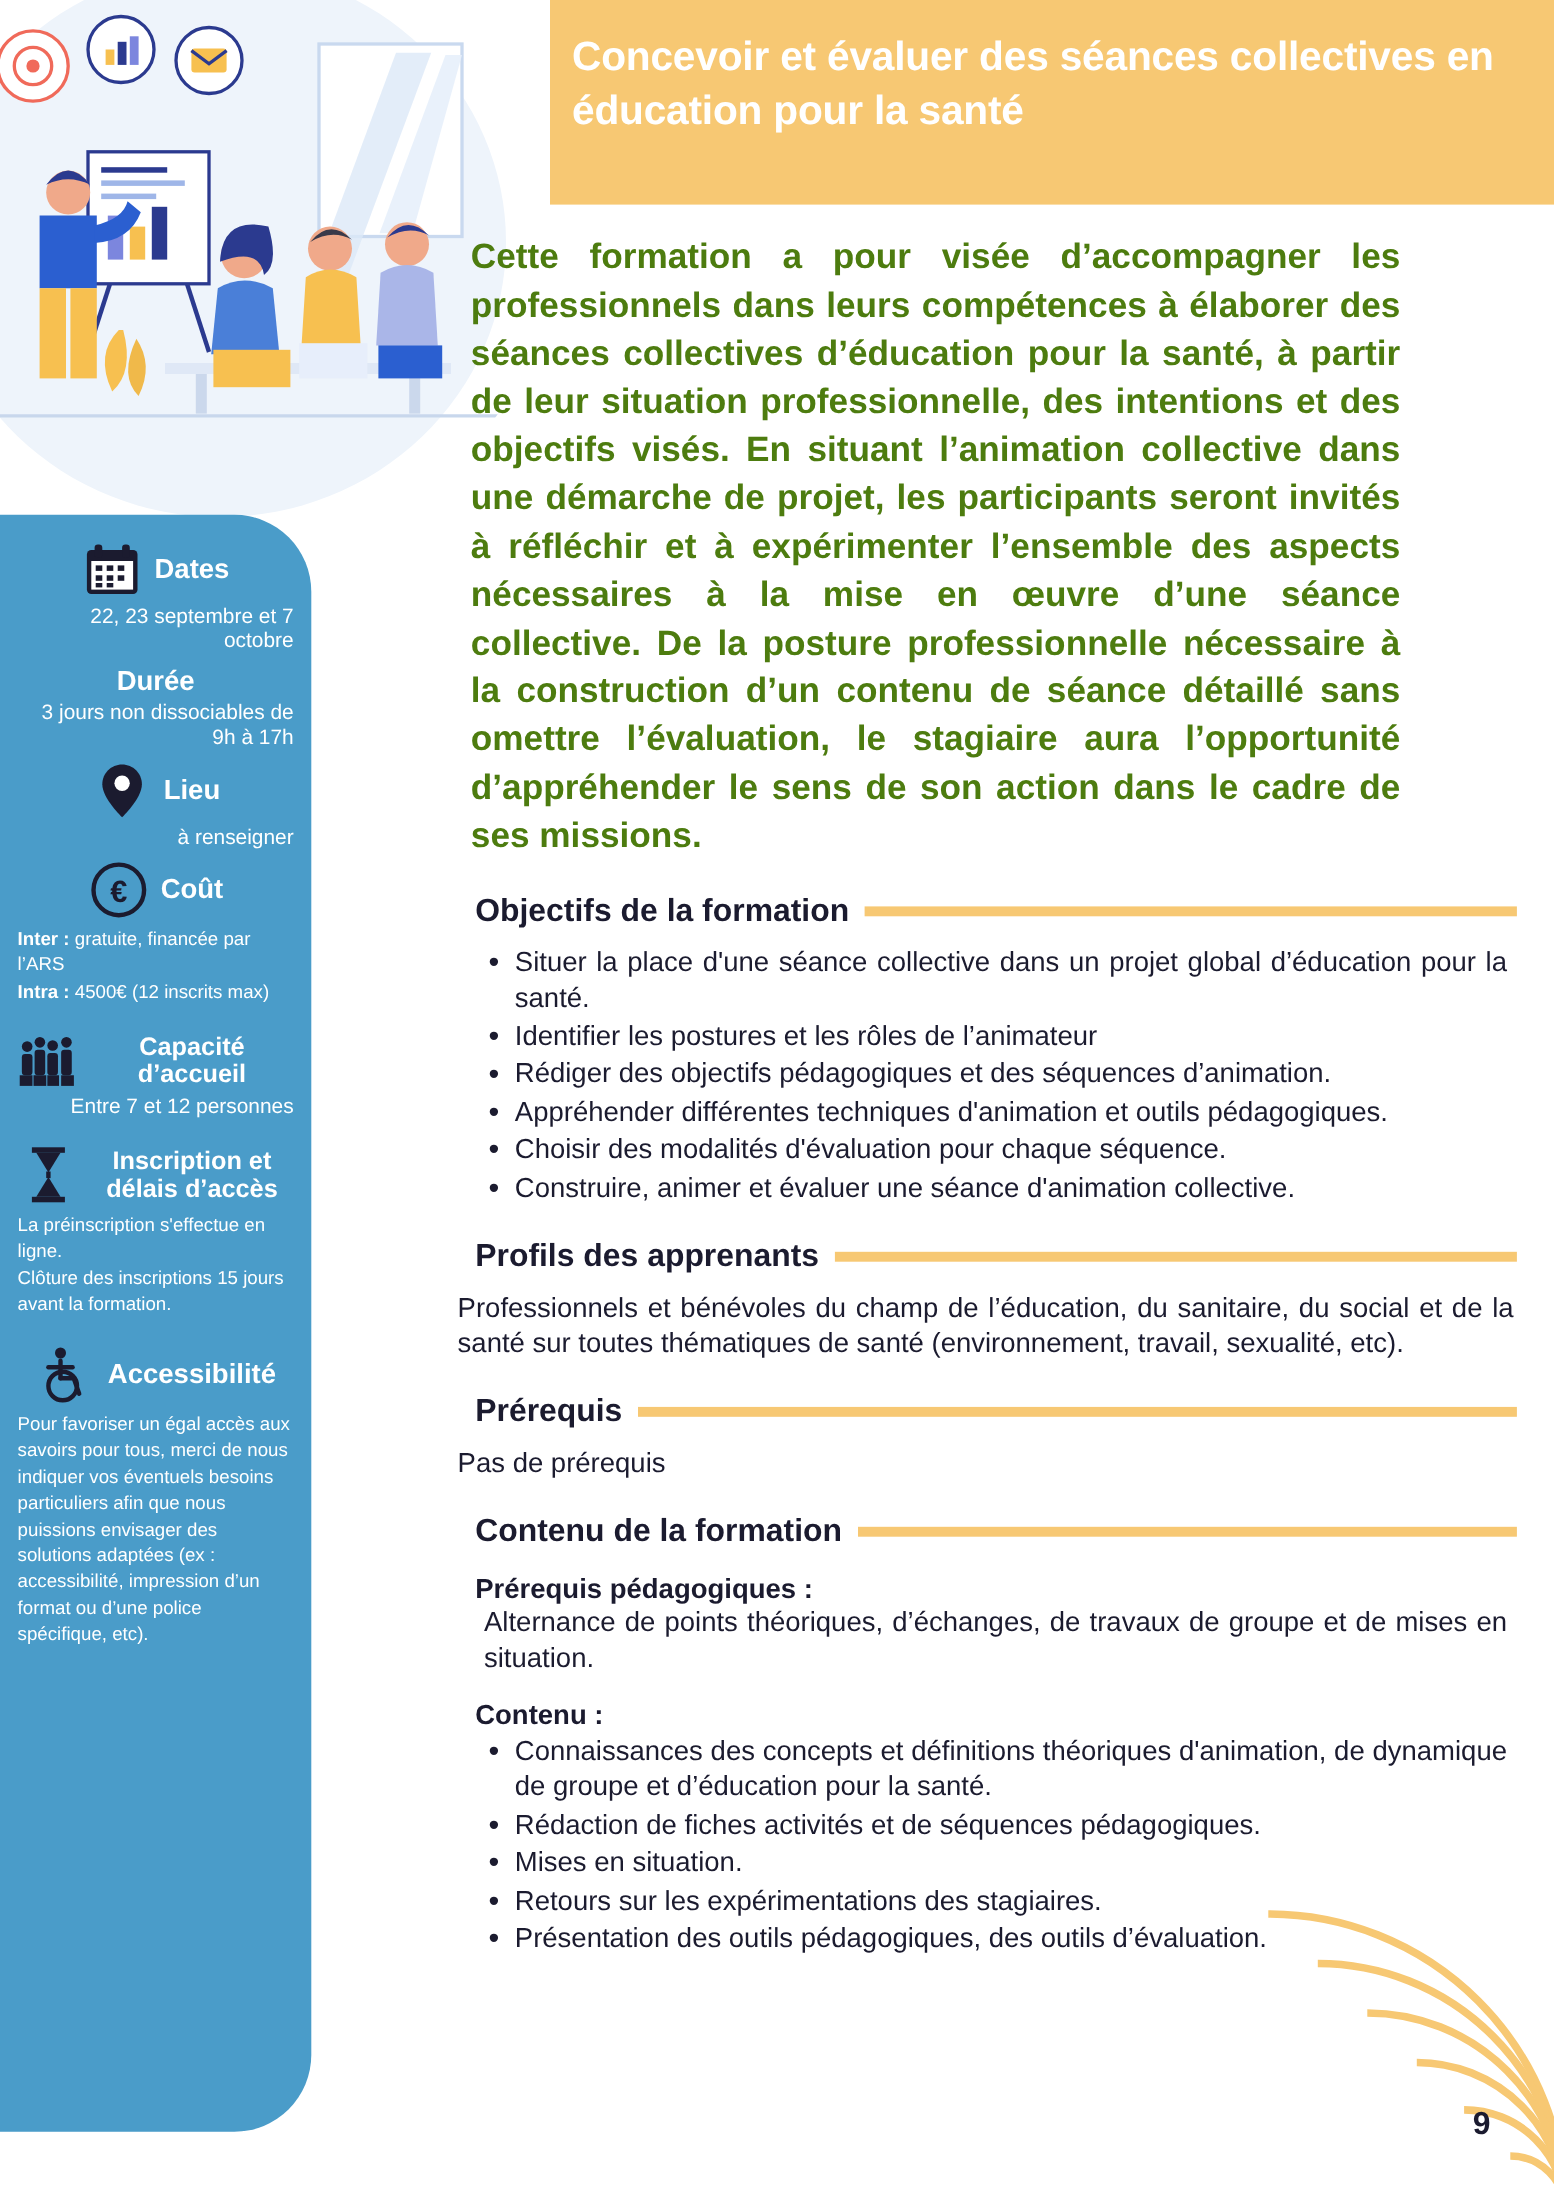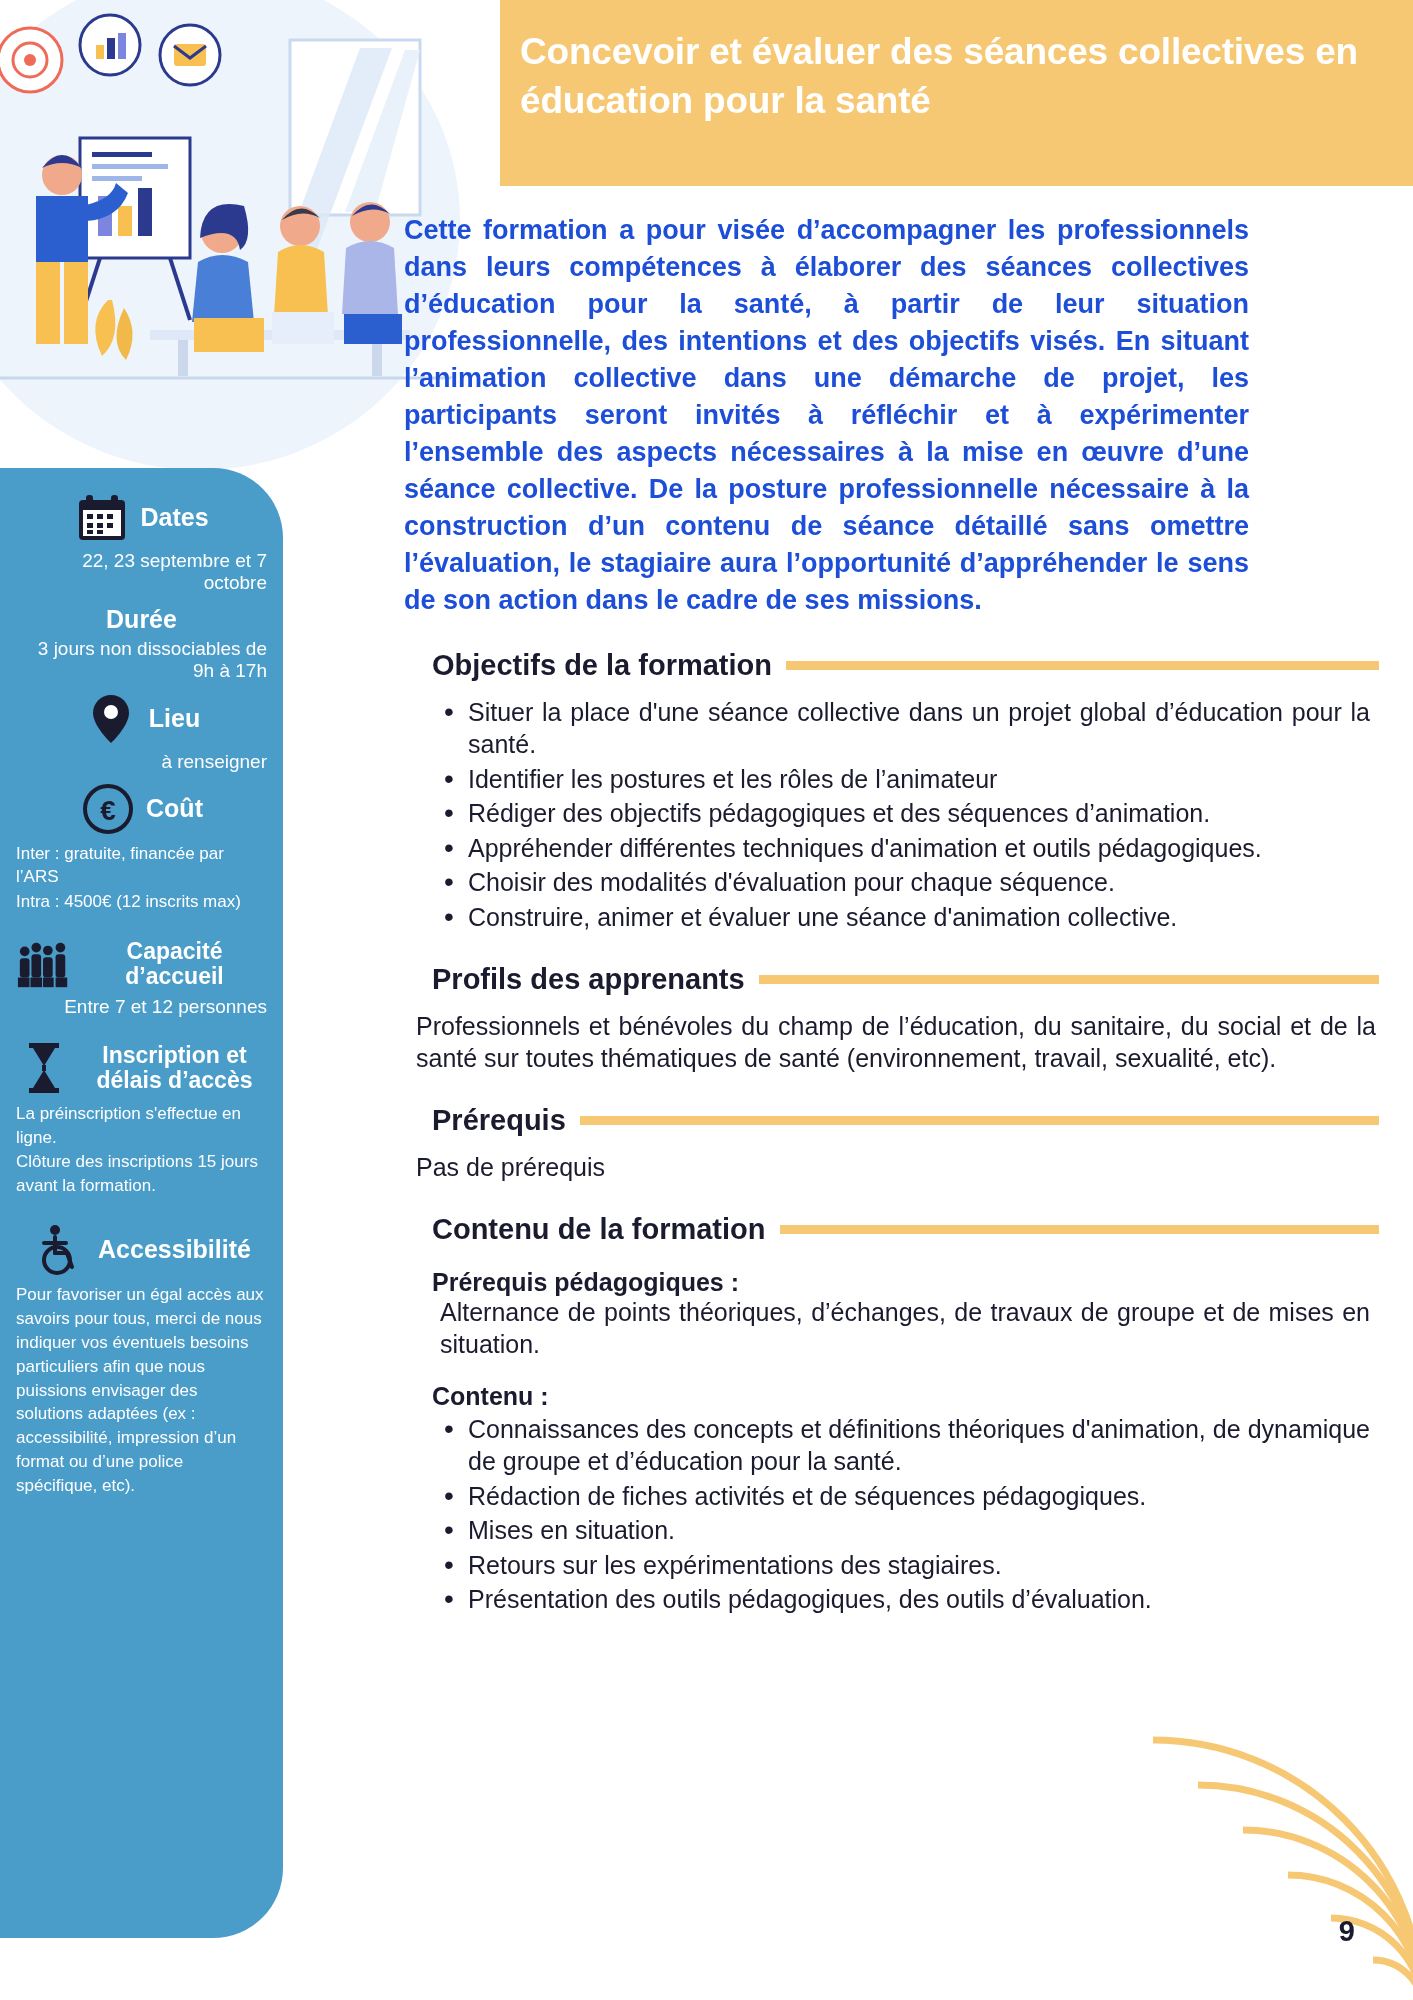--- a/index.html
+++ b/index.html
@@ -87,42 +87,42 @@
   .sb-sub {
     font-size: 25px; font-weight: bold;
     text-align: center; margin-top: 10px;
   }
   .sb-small {
     font-size: 17px;
     line-height: 1.35;
     text-align: left;
     margin-top: 6px;
   }
-  .sb-small b { font-weight: normal; text-align: center; }
+  .sb-small b { font-weight: bold; text-align: center; }
   .sb-tiny {
     font-size: 17px;
     line-height: 1.4;
     text-align: left;
     margin-top: 6px;
   }
 
   
   .content {
     position: absolute;
     left: 398px; top: 212px;
     width: 985px;
   }
   .intro {
-    color: #1d4ed8;
-    font-size: 27px;
+    color: #4d7c0f;
+    font-size: 32px;
     font-weight: bold;
     line-height: 1.37;
     text-align: justify;
     width: 845px;
-    margin-left: 6px;
+    margin-left: 30px;
   }
   .sec {
     display: flex;
     align-items: center;
     gap: 14px;
     margin-top: 30px;
   }
   .sec h2 {
     color: #1b1b2f;
     font-size: 29px;

